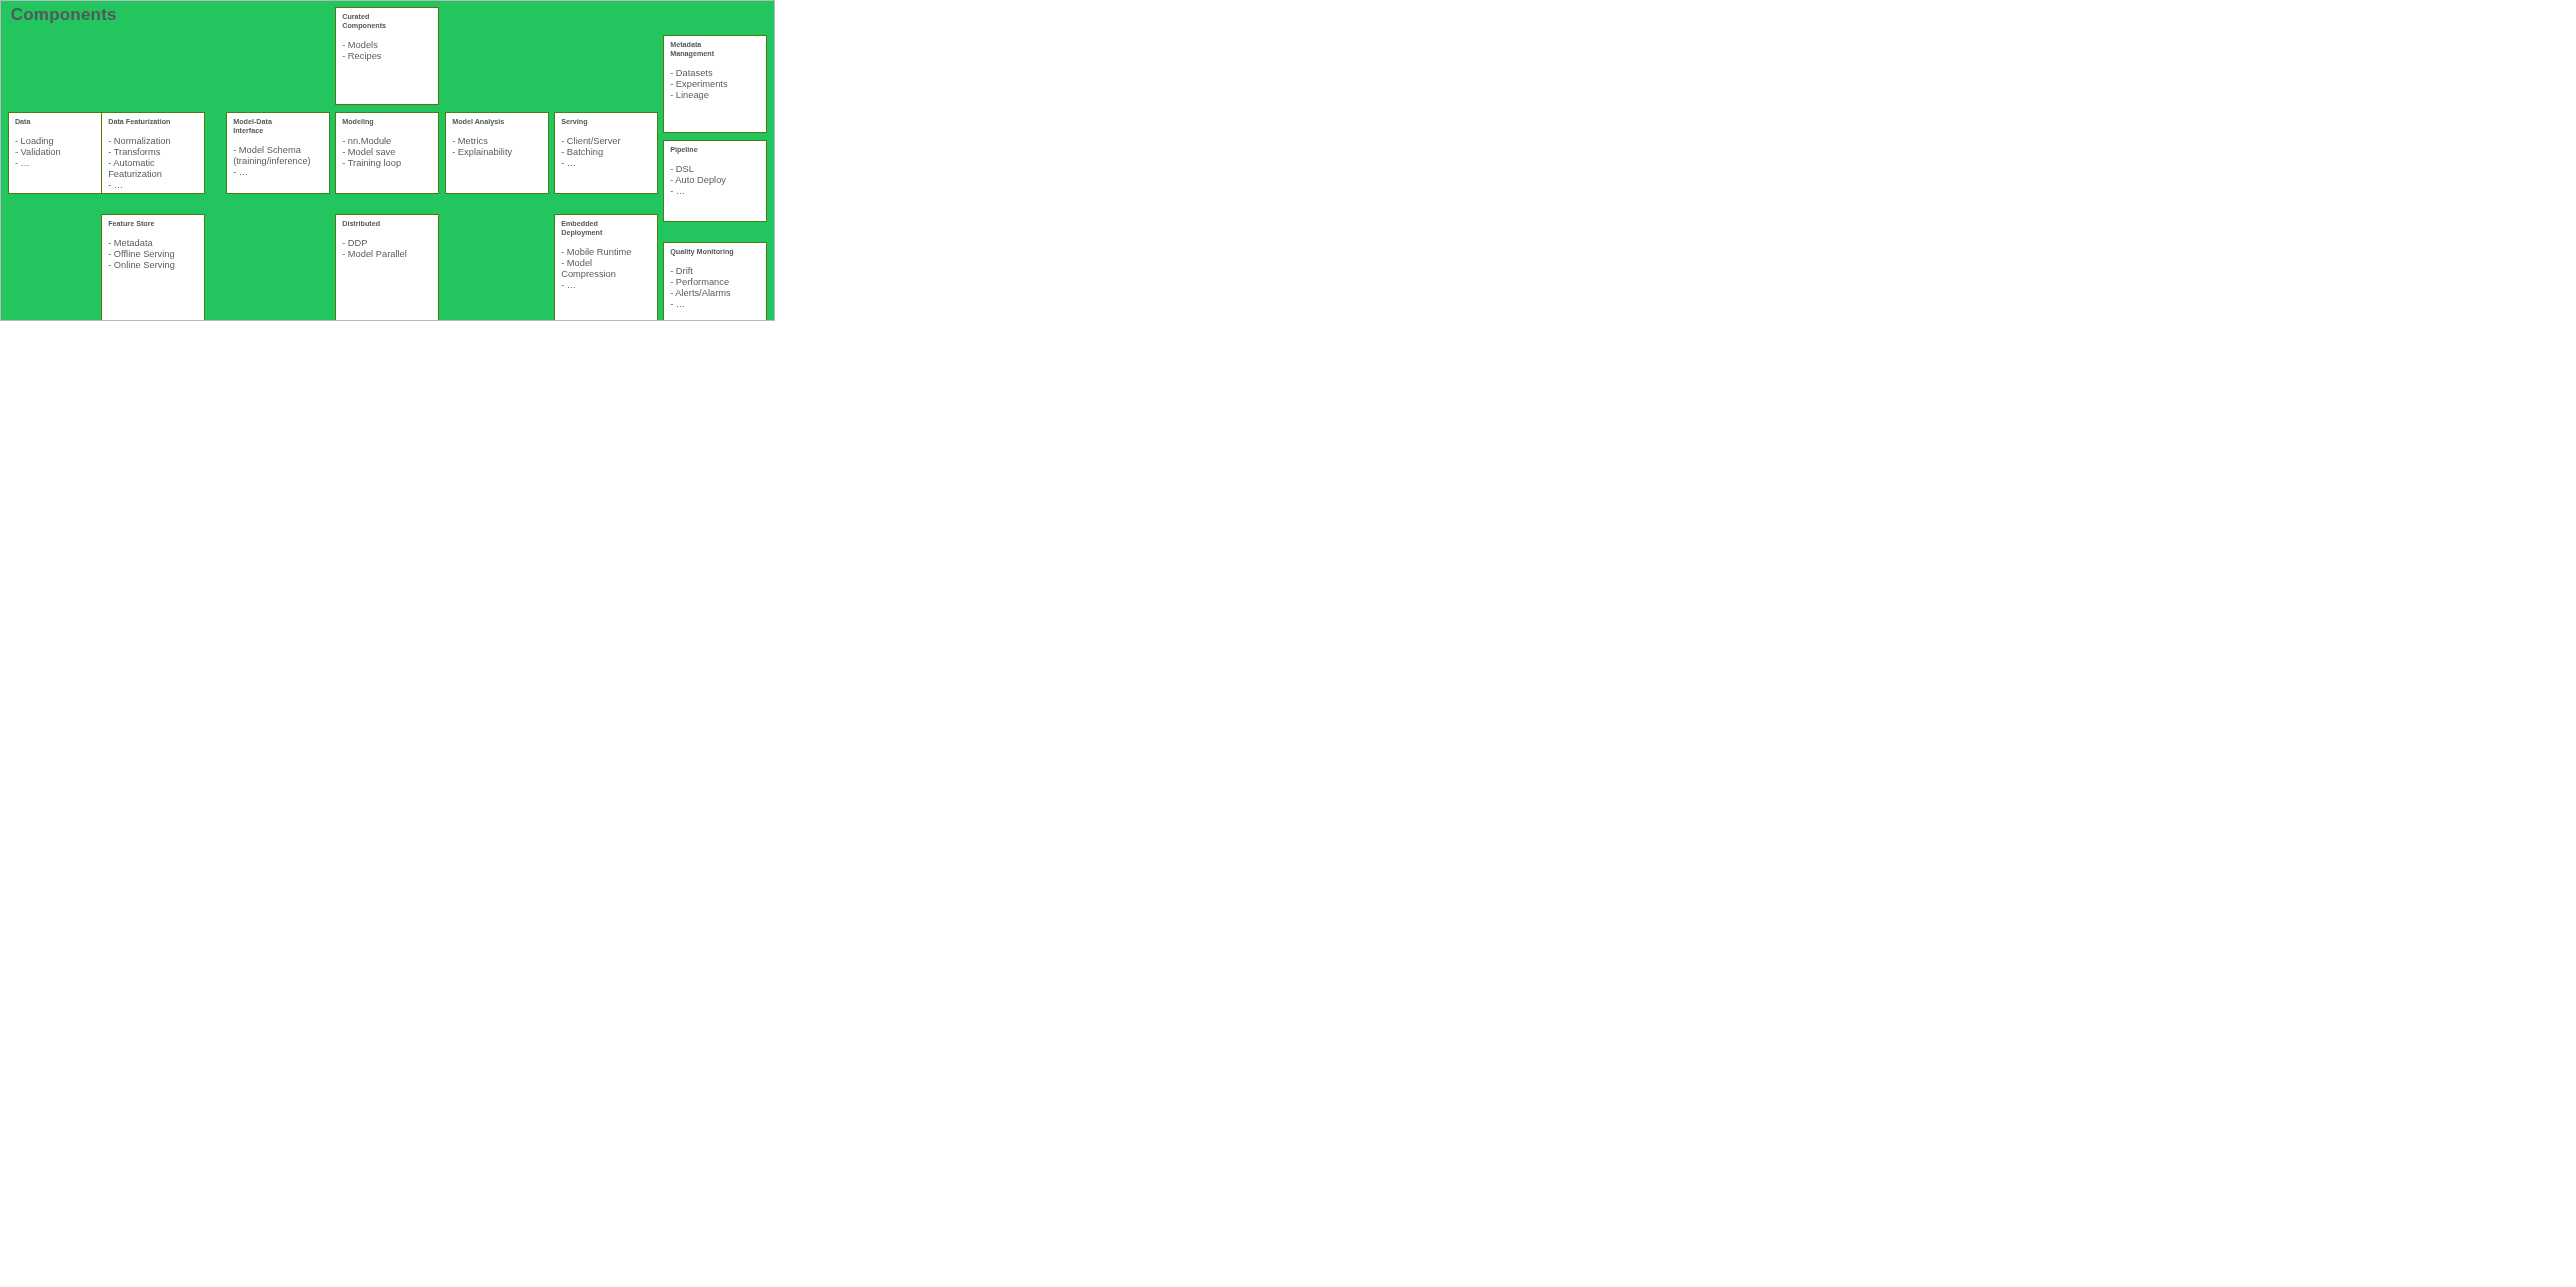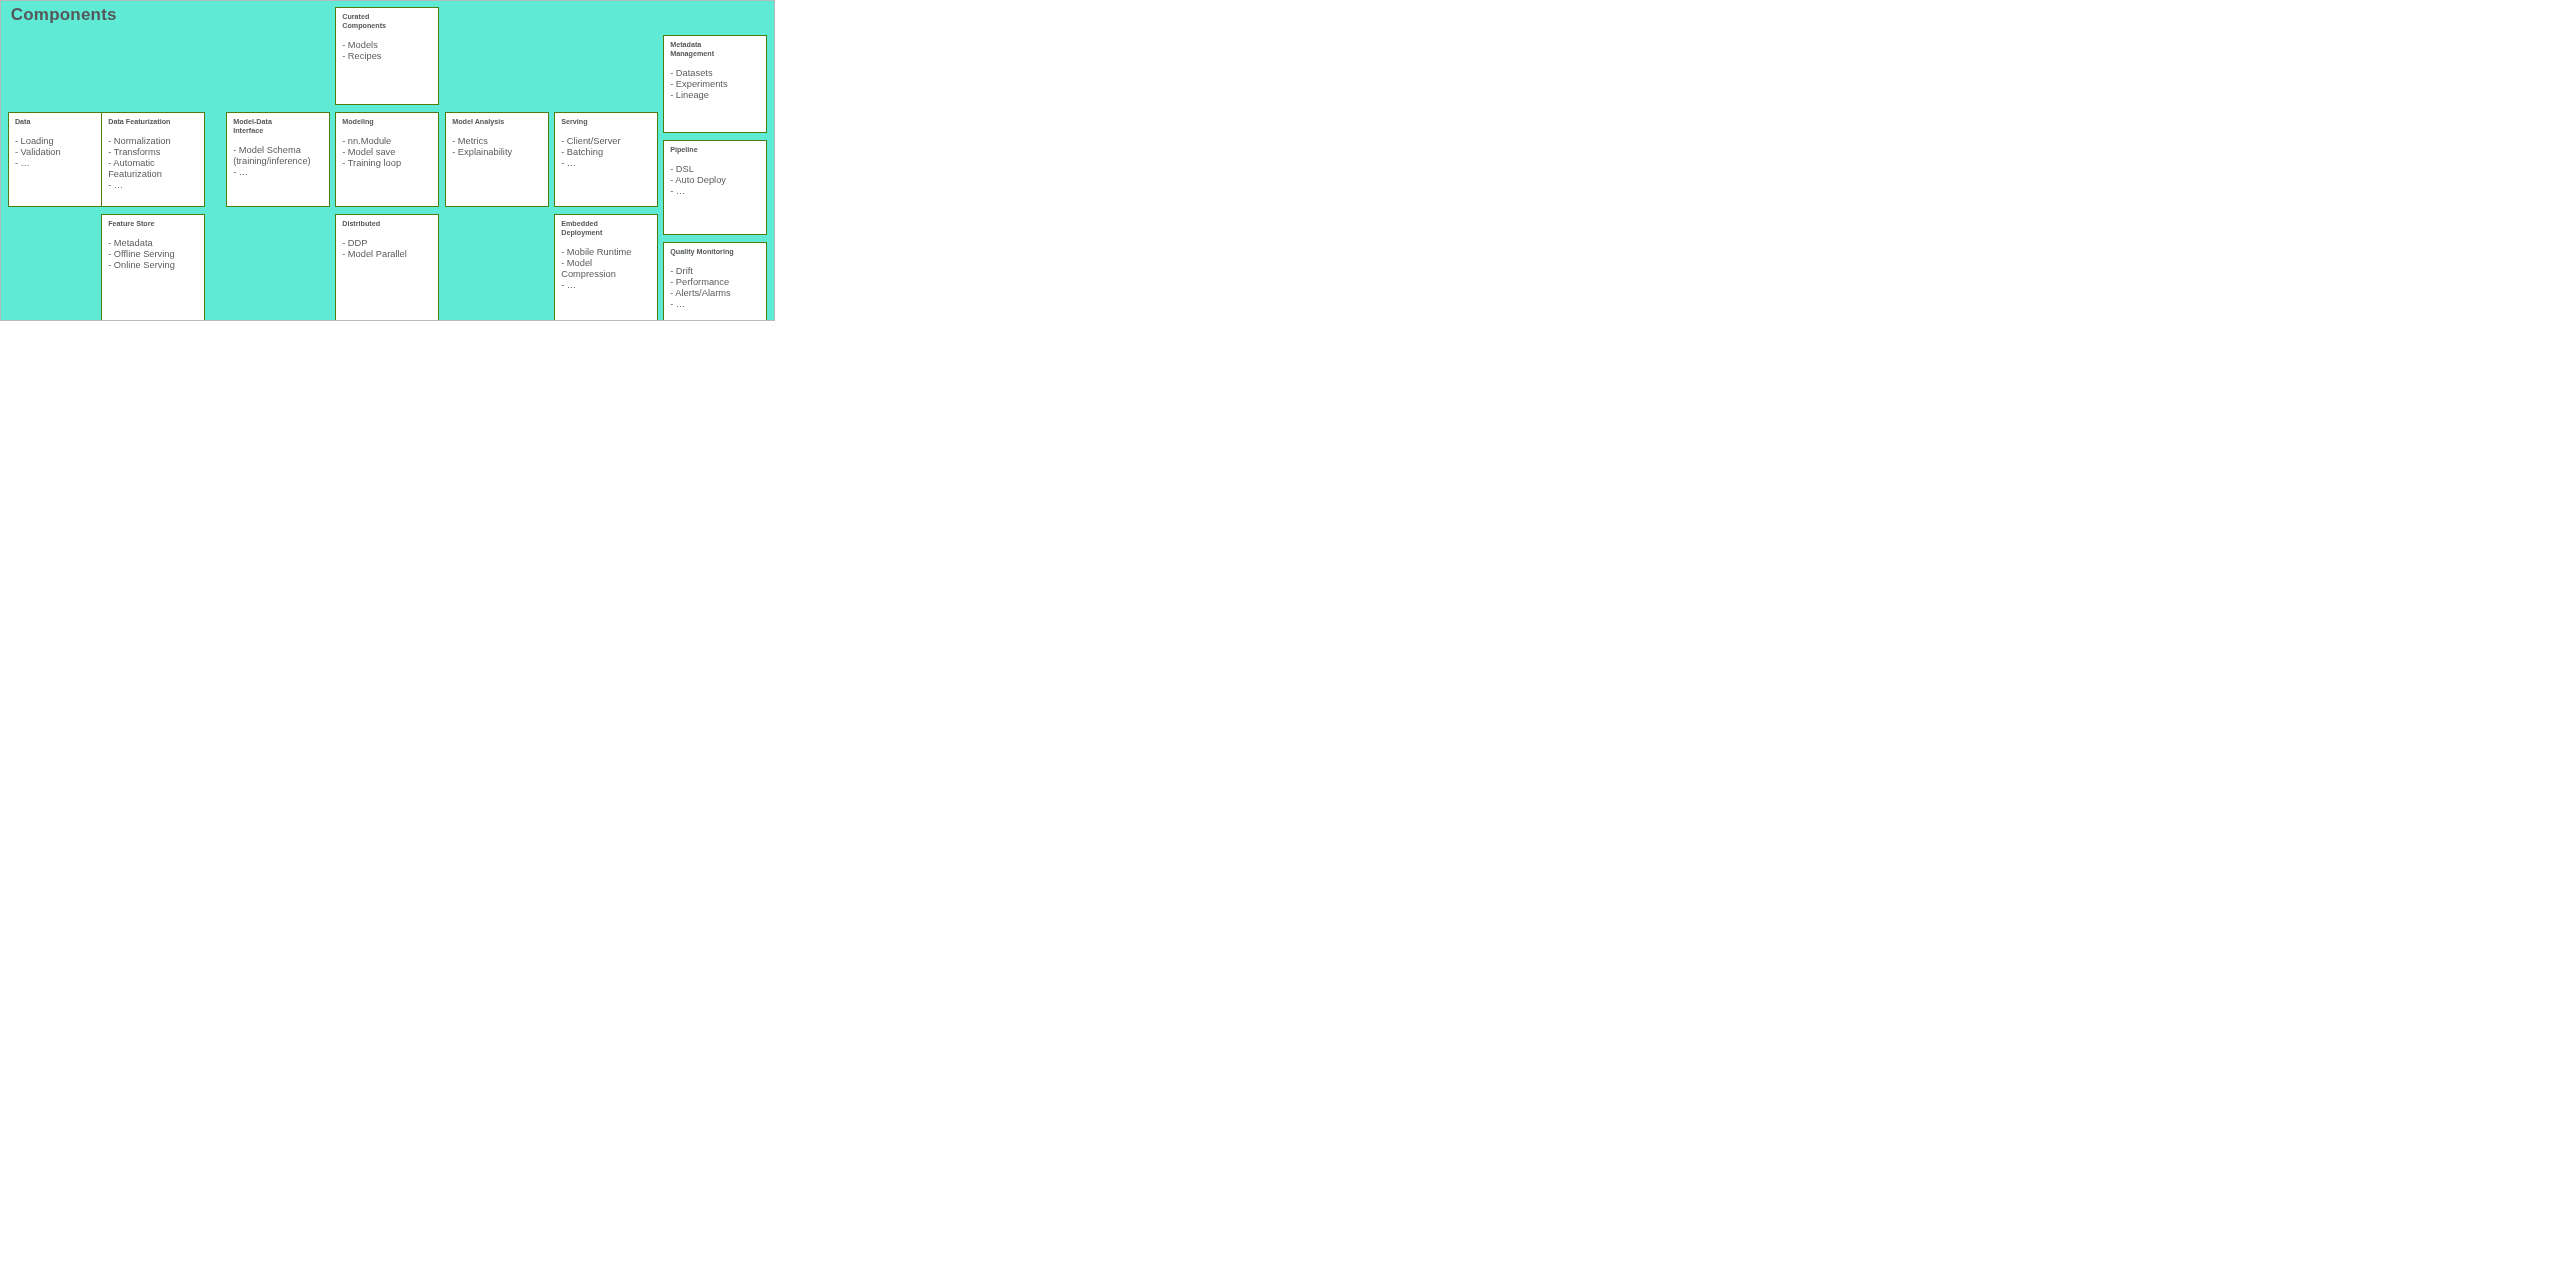--- a/index.html
+++ b/index.html
@@ -6,21 +6,21 @@
     margin: 0;
     padding: 0;
     background: #ffffff;
     font-family: "Liberation Sans", sans-serif;
   }
   .canvas {
     position: relative;
     width: 773px;
     height: 319px;
     border: 1.5px solid #b5babd;
-    background: #5eead4;
+    background: #22c55e;
     color: #54585a;
     overflow: hidden;
   }
   .page-title {
     position: absolute;
     left: 9.8px;
     top: 4.1px;
     font-size: 17px;
     font-weight: bold;
     color: #54585a;
@@ -51,21 +51,21 @@
   
   .col-1 { left: 6.7px; }
   .col-2 { left: 100px; }
   .col-3 { left: 225px; }
   .col-4 { left: 334px; }
   .col-5 { left: 444px; }
   .col-6 { left: 553px; }
   .col-7 { left: 662px; margin-top: 28px; }
   
   .row-top    { top: 5.7px;  height: 98px; }
-  .row-middle { top: 111px; height: 95px; }
+  .row-middle { top: 111px; height: 82px; }
   .row-bottom { top: 213px; height: 126px; }
 </style>
 </head>
 <body>
 
 <div class="canvas">
 
   <div class="page-title">Components</div>
 
   <div class="box row-top col-4">

